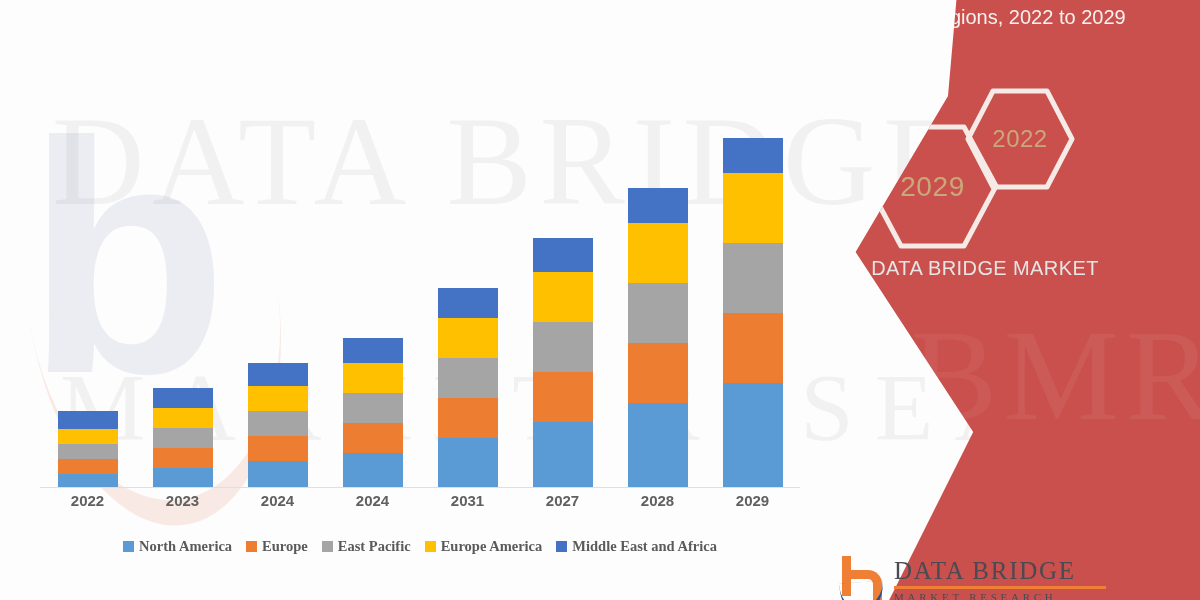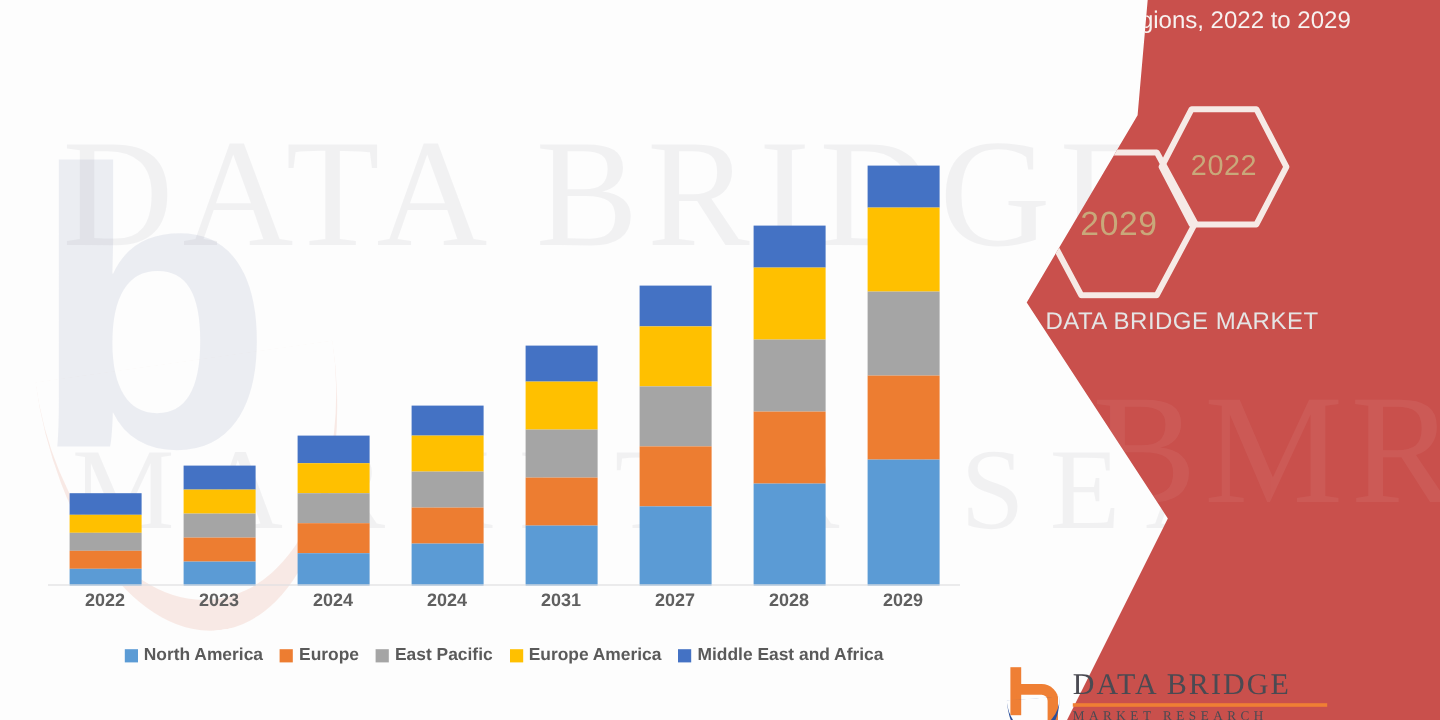--- a/index.html
+++ b/index.html
@@ -47,21 +47,21 @@
   .bar-col{width:60px;display:flex;flex-direction:column;justify-content:flex-end;height:100%;}
   .seg{width:100%;}
 
   
   .xlabels{position:absolute;left:40px;top:492px;width:760px;
            display:flex;justify-content:space-around;}
   .xlabel{width:60px;text-align:center;font-size:15px;font-weight:bold;color:#606060;}
 
   
   .legend{position:absolute;left:40px;top:538px;width:760px;
-          display:flex;justify-content:center;align-items:center;gap:14px;}
+          display:flex;justify-content:center;align-items:center;gap:14px;font-family:Liberation Serif, serif;}
   .legend-item{display:flex;align-items:center;gap:5px;}
   .legend-swatch{width:11px;height:11px;display:block;}
   .legend-text{font-size:14.5px;font-weight:bold;color:#5a5a5a;white-space:nowrap;}
 
   
   .brand-panel{
     position:absolute;right:0;top:0;width:420px;height:600px;
     background:#c9504c;
     clip-path:polygon(42% 0%, 100% 0%, 100% 100%, 26% 100%, 46% 72%, 18% 42%, 40% 16%);
     overflow:hidden;

